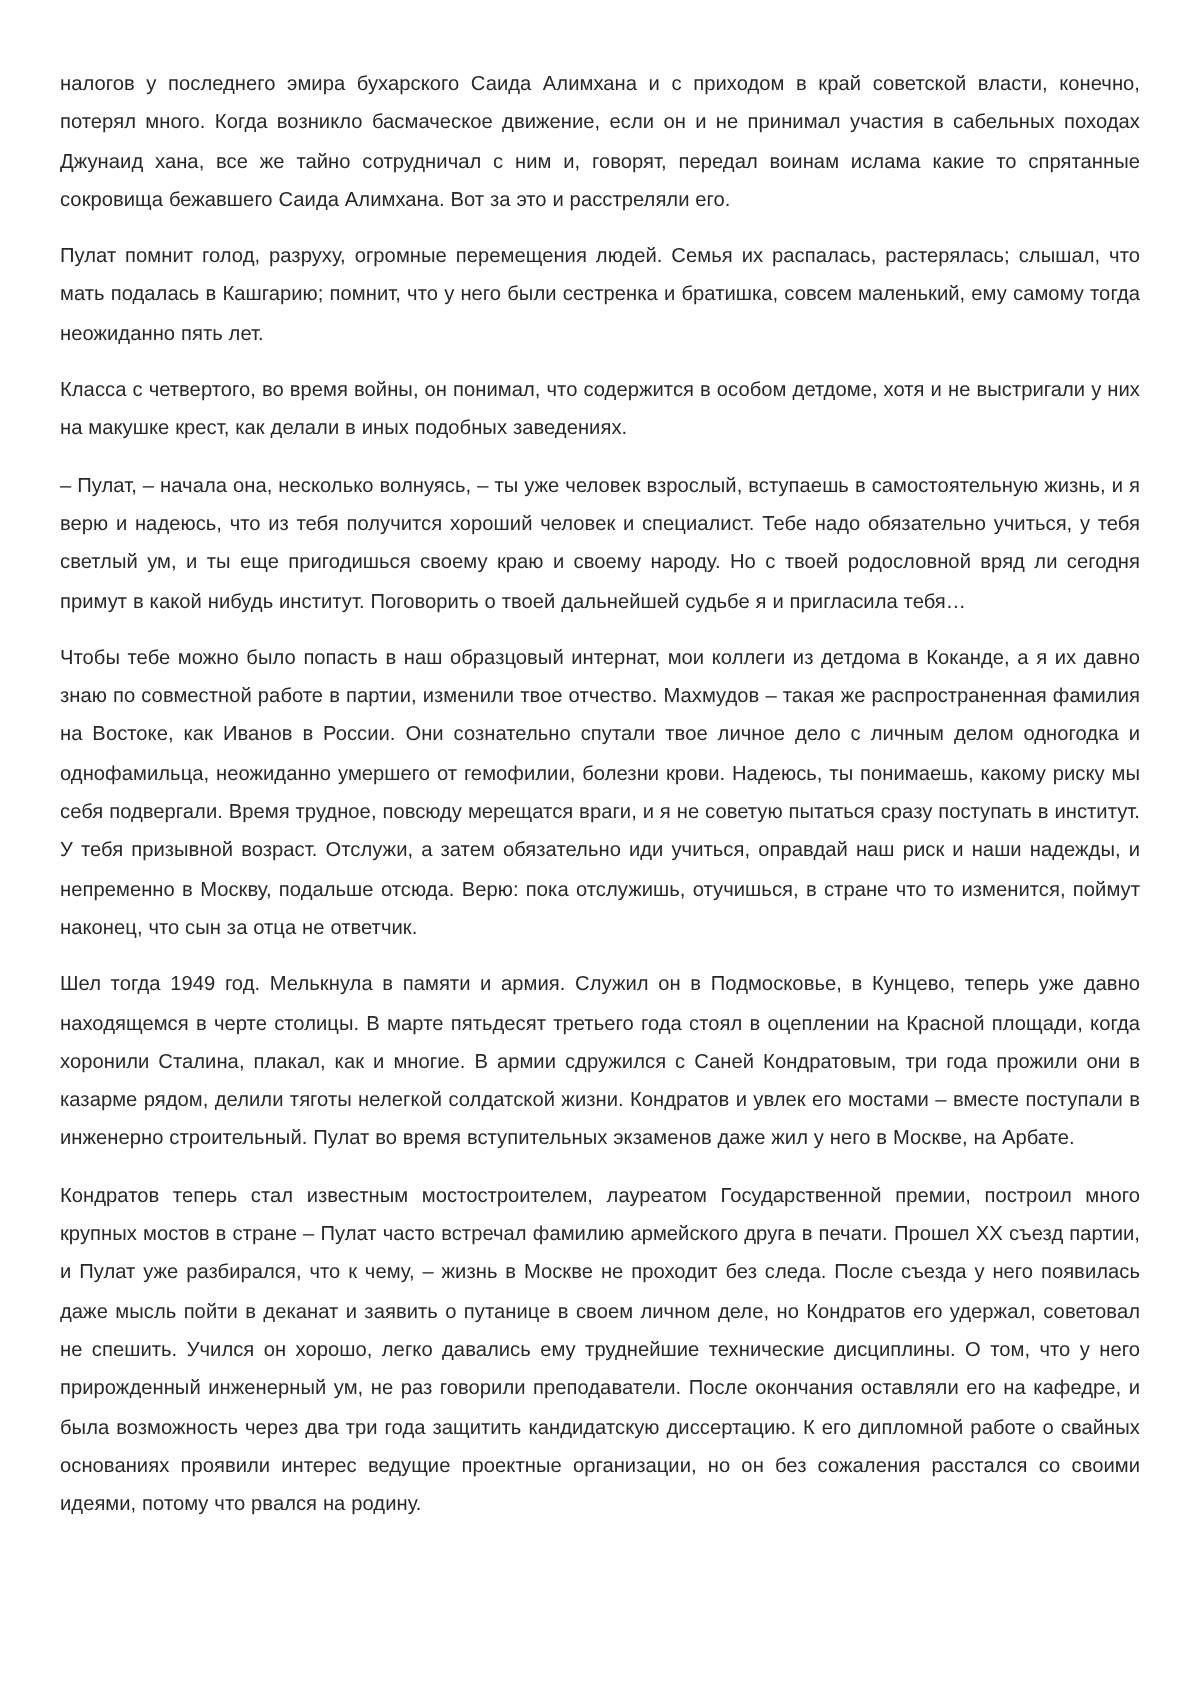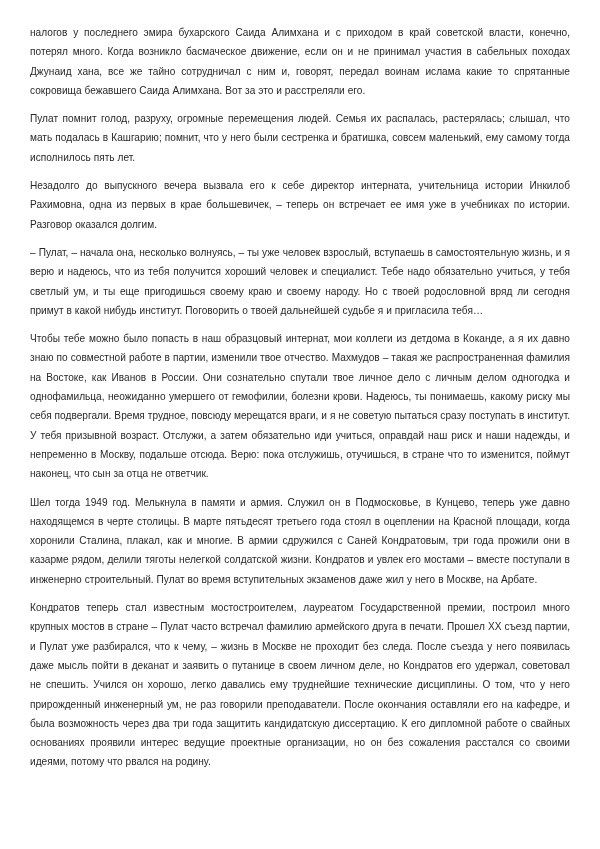--- a/index.html
+++ b/index.html
@@ -12,21 +12,21 @@
     width: 600px;
     height: 849px;
     overflow: hidden;
     font-family: "Liberation Sans", sans-serif;
   }
   #page {
     box-sizing: border-box;
     width: 600px;
     height: 849px;
     background: #ffffff;
-    padding: 23px 30px 0 30px;
+    padding: 33px 30px 0 30px;
   }
   .doc-body {
     width: 540px;
   }
   p.para {
     margin: 0 0 9px 0;
     padding: 0;
     font-family: "Liberation Sans", sans-serif;
     font-size: 10.1px;
     line-height: 19.3px;
@@ -41,21 +41,21 @@
     margin-bottom: 0;
   }
   
 </style>
 </head>
 <body>
 
 <div id="page">
   <div class="doc-body">
     <p class="para">налогов у последнего эмира бухарского Саида Алимхана и с приходом в край советской власти, конечно, потерял много. Когда возникло басмаческое движение, если он и не принимал участия в сабельных походах Джунаид хана, все же тайно сотрудничал с ним и, говорят, передал воинам ислама какие то спрятанные сокровища бежавшего Саида Алимхана. Вот за это и расстреляли его.</p>
-    <p class="para">Пулат помнит голод, разруху, огромные перемещения людей. Семья их распалась, растерялась; слышал, что мать подалась в Кашгарию; помнит, что у него были сестренка и братишка, совсем маленький, ему самому тогда исполнилось пять лет.</p>
-    <p class="para">Незадолго до выпускного вечера вызвала его к себе директор интерната, учительница истории Инкилоб Рахимовна, одна из первых в крае большевичек, – теперь он встречает ее имя уже в учебниках по истории. Разговор оказался долгим.</p>
+    <p class="para">Пулат помнит голод, разруху, огромные перемещения людей. Семья их распалась, растерялась; слышал, что мать подалась в Кашгарию; помнит, что у него были сестренка и братишка, совсем маленький, ему самому тогда неожиданно пять лет.</p>
+    <p class="para">Класса с четвертого, во время войны, он понимал, что содержится в особом детдоме, хотя и не выстригали у них на макушке крест, как делали в иных подобных заведениях.</p>
     <p class="para">– Пулат, – начала она, несколько волнуясь, – ты уже человек взрослый, вступаешь в самостоятельную жизнь, и я верю и надеюсь, что из тебя получится хороший человек и специалист. Тебе надо обязательно учиться, у тебя светлый ум, и ты еще пригодишься своему краю и своему народу. Но с твоей родословной вряд ли сегодня примут в какой нибудь институт. Поговорить о твоей дальнейшей судьбе я и пригласила тебя…</p>
     <p class="para">Чтобы тебе можно было попасть в наш образцовый интернат, мои коллеги из детдома в Коканде, а я их давно знаю по совместной работе в партии, изменили твое отчество. Махмудов – такая же распространенная фамилия на Востоке, как Иванов в России. Они сознательно спутали твое личное дело с личным делом одногодка и однофамильца, неожиданно умершего от гемофилии, болезни крови. Надеюсь, ты понимаешь, какому риску мы себя подвергали. Время трудное, повсюду мерещатся враги, и я не советую пытаться сразу поступать в институт. У тебя призывной возраст. Отслужи, а затем обязательно иди учиться, оправдай наш риск и наши надежды, и непременно в Москву, подальше отсюда. Верю: пока отслужишь, отучишься, в стране что то изменится, поймут наконец, что сын за отца не ответчик.</p>
     <p class="para">Шел тогда 1949 год. Мелькнула в памяти и армия. Служил он в Подмосковье, в Кунцево, теперь уже давно находящемся в черте столицы. В марте пятьдесят третьего года стоял в оцеплении на Красной площади, когда хоронили Сталина, плакал, как и многие. В армии сдружился с Саней Кондратовым, три года прожили они в казарме рядом, делили тяготы нелегкой солдатской жизни. Кондратов и увлек его мостами – вместе поступали в инженерно строительный. Пулат во время вступительных экзаменов даже жил у него в Москве, на Арбате.</p>
     <p class="para">Кондратов теперь стал известным мостостроителем, лауреатом Государственной премии, построил много крупных мостов в стране – Пулат часто встречал фамилию армейского друга в печати. Прошел XX съезд партии, и Пулат уже разбирался, что к чему, – жизнь в Москве не проходит без следа. После съезда у него появилась даже мысль пойти в деканат и заявить о путанице в своем личном деле, но Кондратов его удержал, советовал не спешить. Учился он хорошо, легко давались ему труднейшие технические дисциплины. О том, что у него прирожденный инженерный ум, не раз говорили преподаватели. После окончания оставляли его на кафедре, и была возможность через два три года защитить кандидатскую диссертацию. К его дипломной работе о свайных основаниях проявили интерес ведущие проектные организации, но он без сожаления расстался со своими идеями, потому что рвался на родину.</p>
 
   </div>
 </div>
 
 </body></html>

